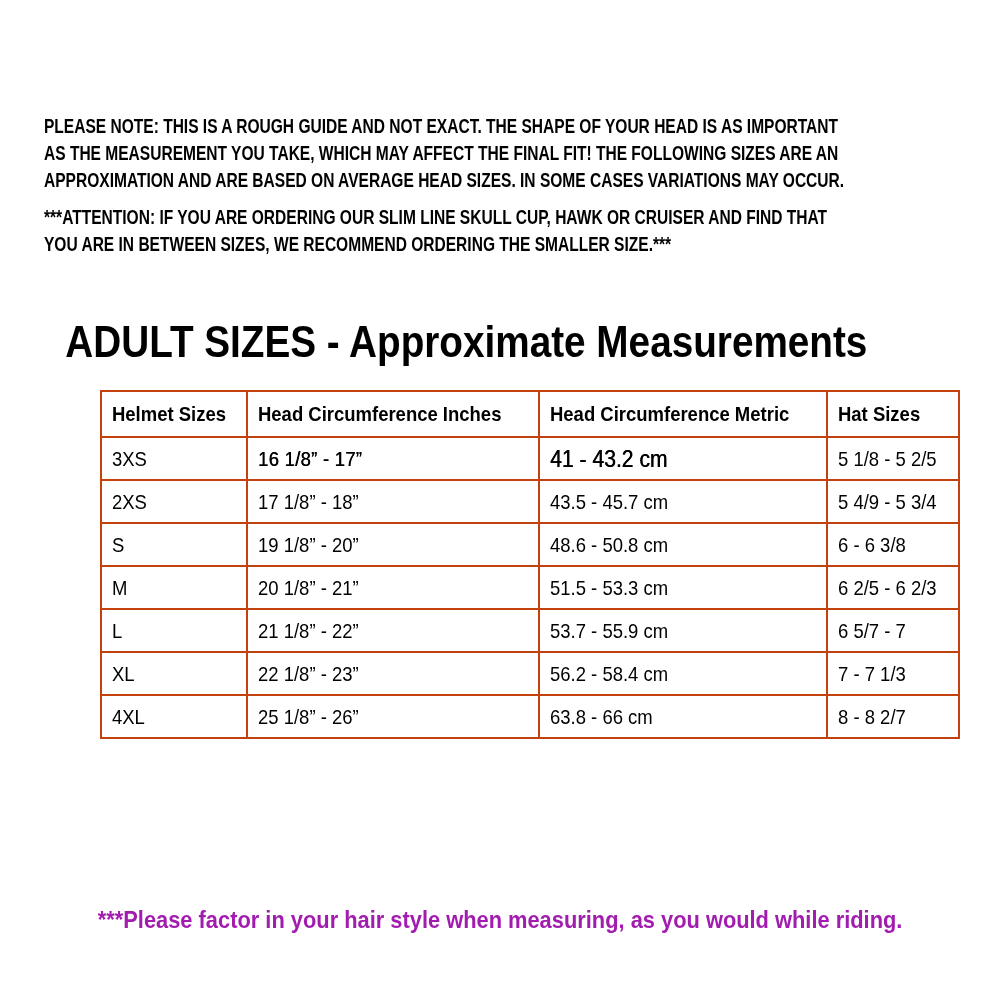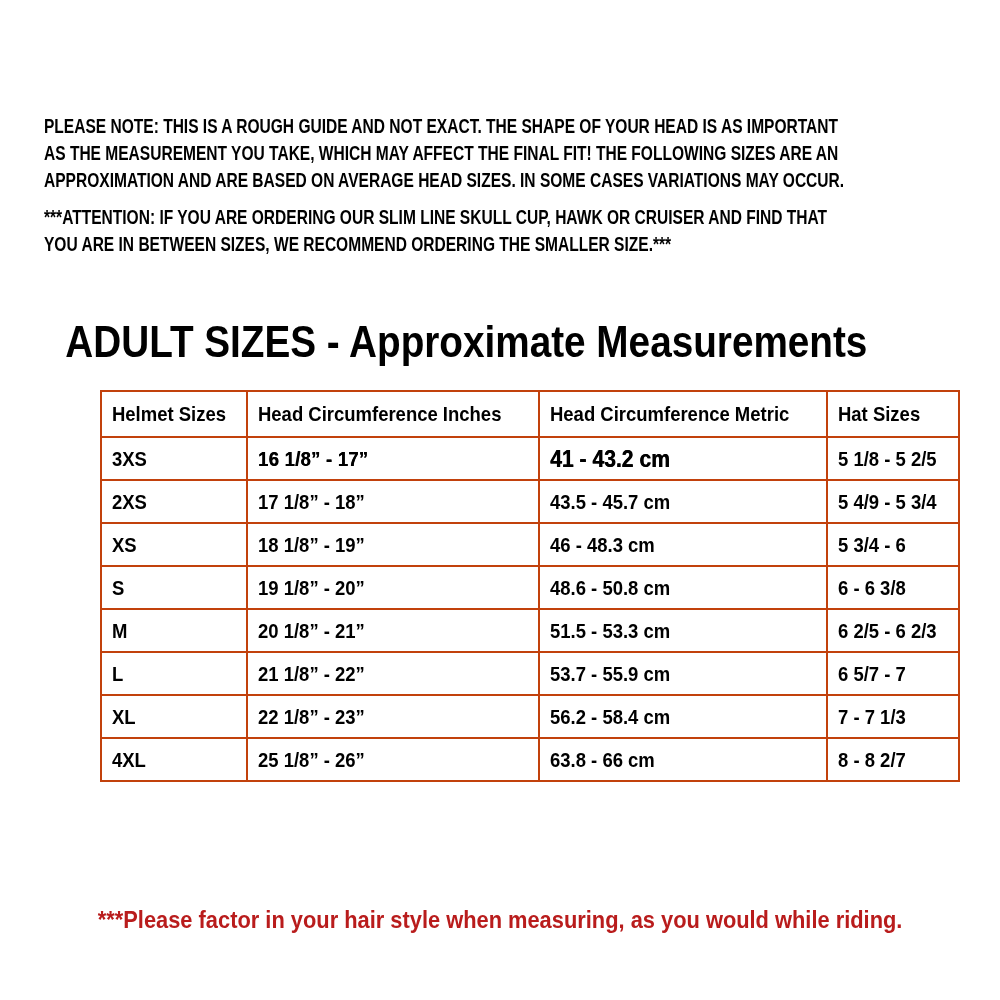--- a/index.html
+++ b/index.html
@@ -68,21 +68,21 @@
     overflow: visible;
   }
   .size-table th {
     height: 44px;
     font-size: 21px;
     font-weight: 700;
   }
   .size-table td {
     height: 41px;
     font-size: 21px;
-    font-weight: 700;
+    font-weight: 400;
     border-radius: 14px;
   }
   .cellscale {
     display: inline-block;
     white-space: nowrap;
     transform: scaleX(0.88);
     transform-origin: 0 50%;
   }
   
   .size-table tbody tr:first-of-type td:nth-child(2) .cellscale {
@@ -158,26 +158,20 @@
           <td><span class="cellscale">5 1/8 - 5 2/5</span></td>
         </tr>
 
         <tr>
           <td><span class="cellscale">2XS</span></td>
           <td><span class="cellscale">17 1/8” - 18”</span></td>
           <td><span class="cellscale">43.5 - 45.7 cm</span></td>
           <td><span class="cellscale">5 4/9 - 5 3/4</span></td>
         </tr>
 
-        <tr>
-          <td><span class="cellscale">XS</span></td>
-          <td><span class="cellscale">18 1/8” - 19”</span></td>
-          <td><span class="cellscale">46 - 48.3 cm</span></td>
-          <td><span class="cellscale">5 3/4 - 6</span></td>
-        </tr>
 
         <tr>
           <td><span class="cellscale">S</span></td>
           <td><span class="cellscale">19 1/8” - 20”</span></td>
           <td><span class="cellscale">48.6 - 50.8 cm</span></td>
           <td><span class="cellscale">6 - 6 3/8</span></td>
         </tr>
 
         <tr>
           <td><span class="cellscale">M</span></td>
@@ -204,19 +198,19 @@
 
         <tr>
           <td><span class="cellscale">4XL</span></td>
           <td><span class="cellscale">25 1/8” - 26”</span></td>
           <td><span class="cellscale">63.8 - 66 cm</span></td>
           <td><span class="cellscale">8 - 8 2/7</span></td>
         </tr>
       </tbody>
   </table>
 
-  <div class="footer-warning" style="color:#b91c1c">
+  <div class="footer-warning" style="color:#a21caf">
     <div>
       <span class="scale-line">***Please factor in your hair style when measuring, as you would while riding.</span>
     </div>
   </div>
 
 </div>
 
 </body></html>

